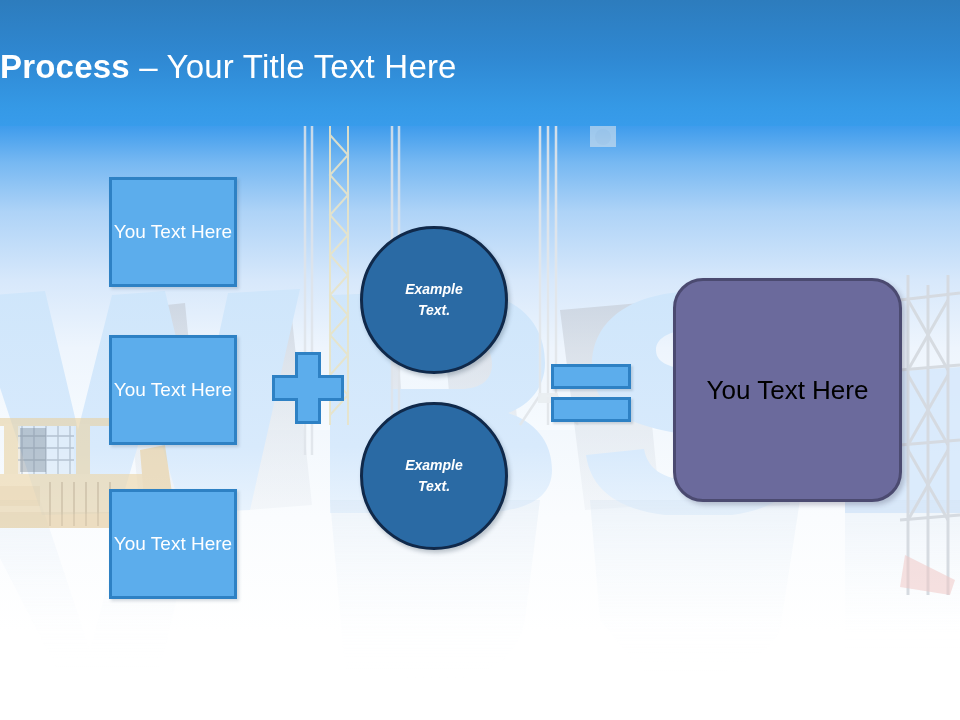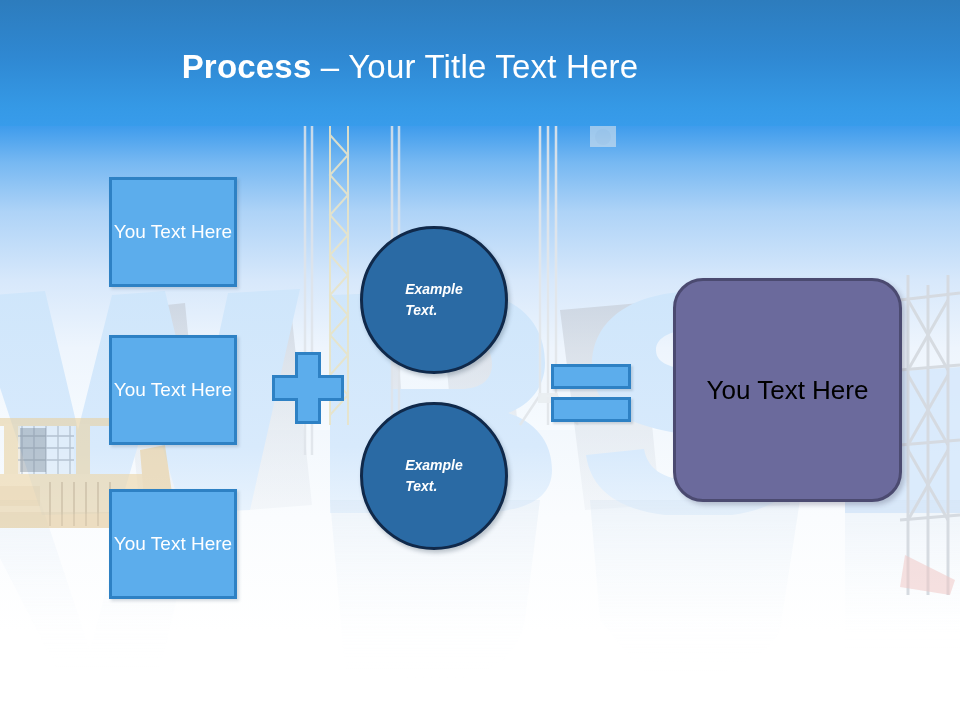--- a/index.html
+++ b/index.html
@@ -79,21 +79,20 @@
   .header {
     position: absolute;
     left: 0; top: 0;
     width: 960px; height: 126px;
     background: linear-gradient(to bottom, #2d7cbd 0%, #2f88d2 45%, #3599e6 85%, #389ceb 100%);
   }
   .header-title {
     position: absolute;
     left: 0; top: 48px;
     width: 820px;
-    text-align: center;
     color: #ffffff;
     font-size: 33px;
     line-height: 38px;
     letter-spacing: .2px;
     white-space: nowrap;
   }
   .header-title .t-bold { font-weight: bold; }
   .header-title .t-norm { font-weight: normal; }
 
   
@@ -115,21 +114,21 @@
 
   .circle-dark {
     border-radius: 50%;
     background: #2a6aa4;
     border: 3px solid #10294a;
     color: #ffffff;
     font-size: 14px;
     line-height: 21px;
     font-weight: bold;
     font-style: italic;
-    text-align: left;
+    text-align: center;
     display: flex;
     align-items: center;
     justify-content: center;
     box-shadow: 2px 3px 4px rgba(40,60,80,.28);
   }
 
   .box-purple {
     background: #6b6a9c;
     border: 3px solid #4b4a70;
     border-radius: 30px;

